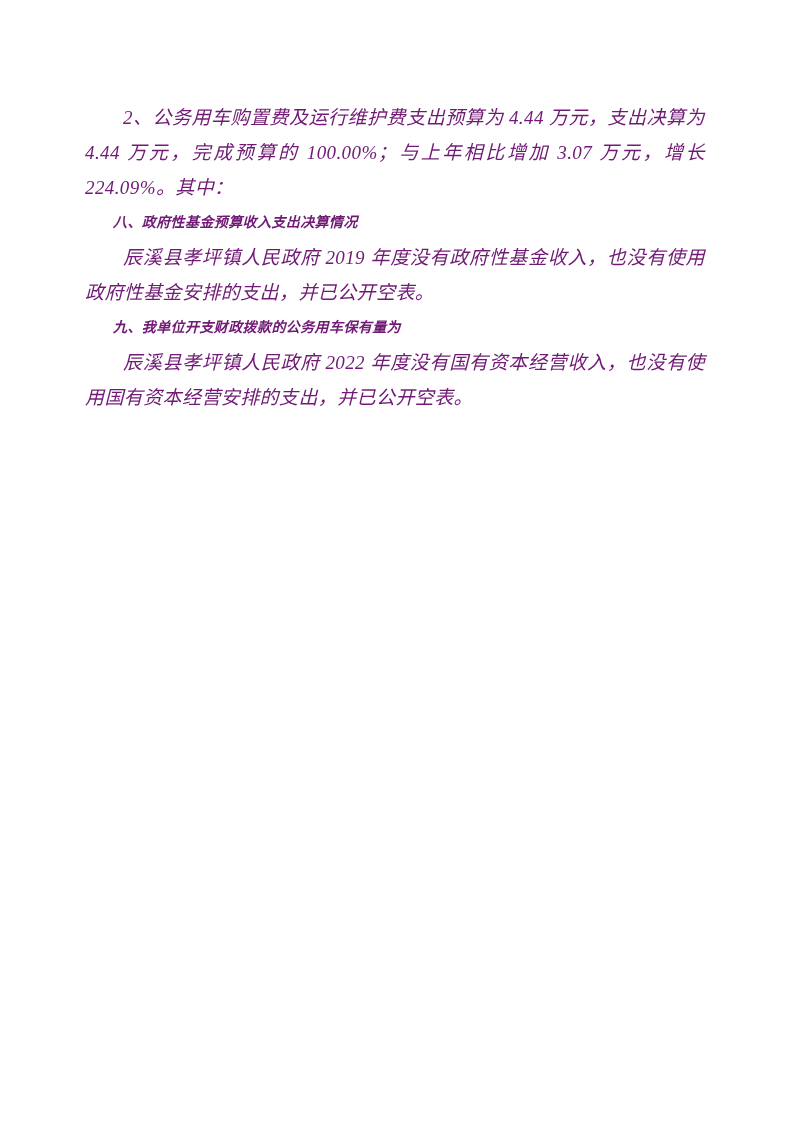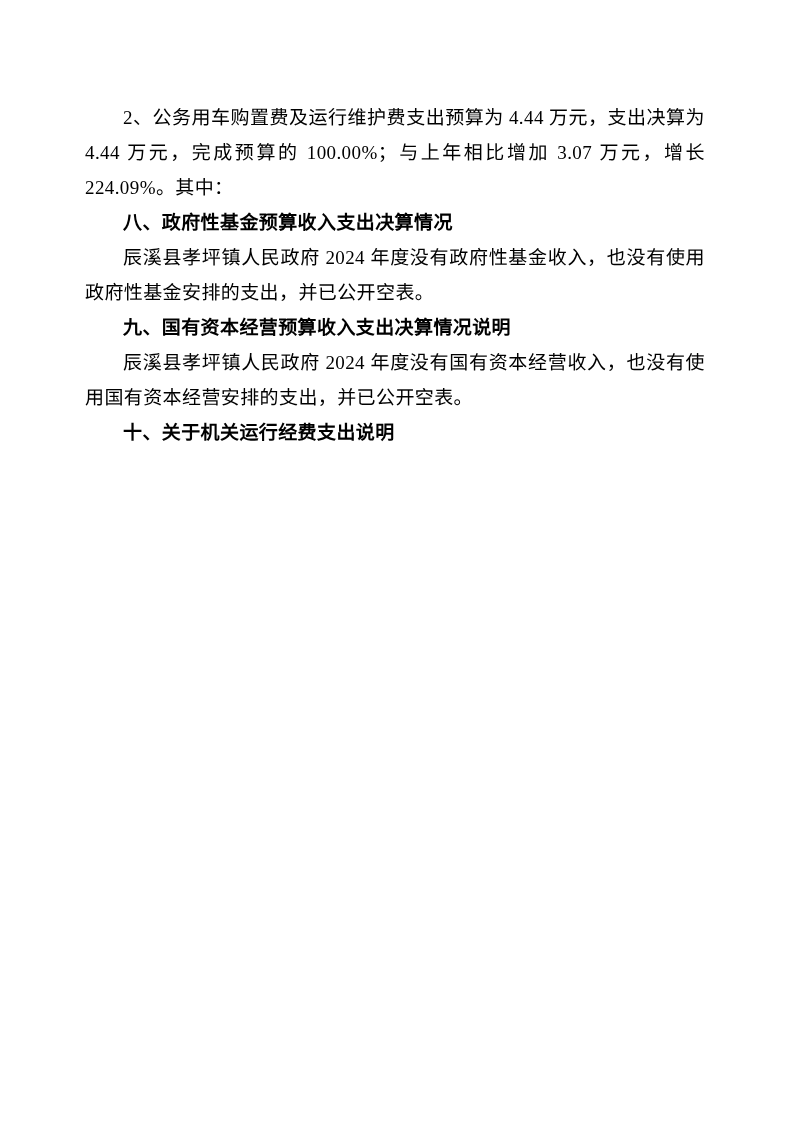--- a/index.html
+++ b/index.html
@@ -12,50 +12,50 @@
     width: 793px;
     height: 1122px;
     margin: 0 auto;
     background: #ffffff;
     box-sizing: border-box;
     padding: 100px 88px 0 85px;
     overflow: hidden;
   }
   .doc {
     width: 620px;
-    color: #000000;
+    color: #701a75;
     font-family: "Liberation Serif", "DejaVu Serif", serif;
     font-size: 19px;
     line-height: 35px;
     text-align: justify;
     text-justify: inter-ideograph;
+    font-style: italic;
   }
   .doc p {
     margin: 0;
     padding: 0;
   }
   .paragraph {
     text-indent: 2em;
     letter-spacing: 0.4px;
   }
   .heading {
     text-indent: 2em;
     font-family: "Liberation Sans", "DejaVu Sans", sans-serif;
     font-weight: 700;
-    font-size: 19px;
+    font-size: 14px;
     line-height: 35px;
     text-align: left;
     letter-spacing: 0.4px;
   }
 </style>
 </head>
 <body>
 
 <div class="page">
   <div class="doc" id="doc-root">
       <p class="paragraph">2、公务用车购置费及运行维护费支出预算为 4.44 万元，支出决算为 4.44 万元，完成预算的 100.00%；与上年相比增加 3.07 万元，增长 224.09%。其中：</p>
       <p class="heading">八、政府性基金预算收入支出决算情况</p>
-      <p class="paragraph">辰溪县孝坪镇人民政府 2024 年度没有政府性基金收入，也没有使用政府性基金安排的支出，并已公开空表。</p>
-      <p class="heading">九、国有资本经营预算收入支出决算情况说明</p>
-      <p class="paragraph">辰溪县孝坪镇人民政府 2024 年度没有国有资本经营收入，也没有使用国有资本经营安排的支出，并已公开空表。</p>
-      <p class="heading">十、关于机关运行经费支出说明</p>
+      <p class="paragraph">辰溪县孝坪镇人民政府 2019 年度没有政府性基金收入，也没有使用政府性基金安排的支出，并已公开空表。</p>
+      <p class="heading">九、我单位开支财政拨款的公务用车保有量为</p>
+      <p class="paragraph">辰溪县孝坪镇人民政府 2022 年度没有国有资本经营收入，也没有使用国有资本经营安排的支出，并已公开空表。</p>
     </div>
 </div>
 
 </body></html>

